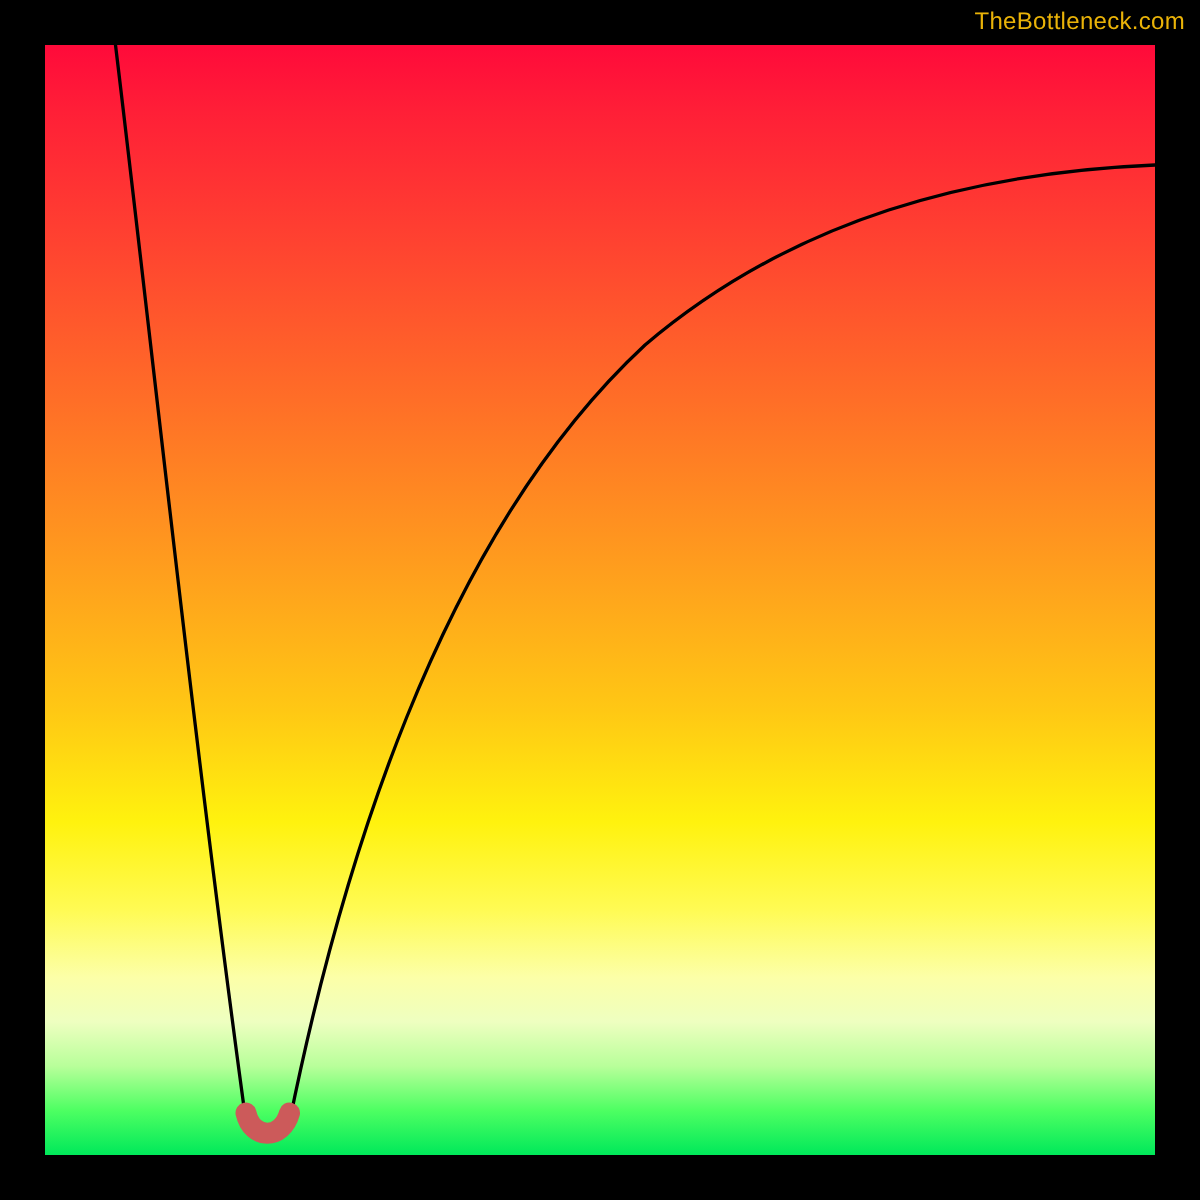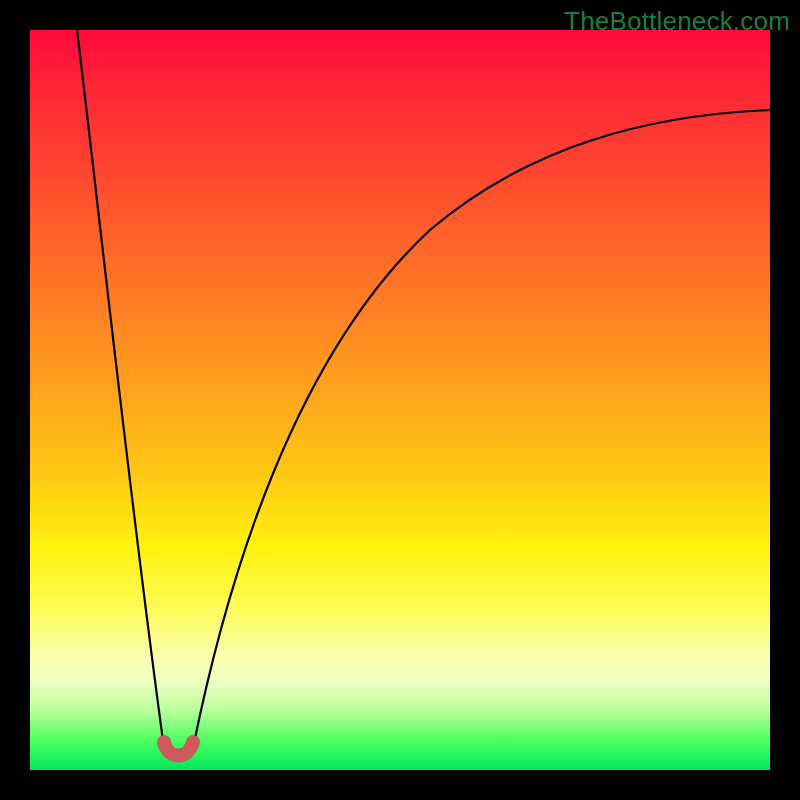--- a/index.html
+++ b/index.html
@@ -40,22 +40,22 @@
       #eeffc0 88%,
       #b8ff9a 92%,
       #4dff62 96%,
       #00e85a 100%
     );
   }
   .watermark {
     position: absolute;
     top: 6px;
     right: 10px;
-    color: #15803d;
-    font-size: 26px;
+    color: #eab308;
+    font-size: 16px;
     letter-spacing: 0.2px;
     user-select: none;
   }
   svg.curves {
     position: absolute;
     left: 30px;
     top: 30px;
     width: 740px;
     height: 740px;
     overflow: visible;

